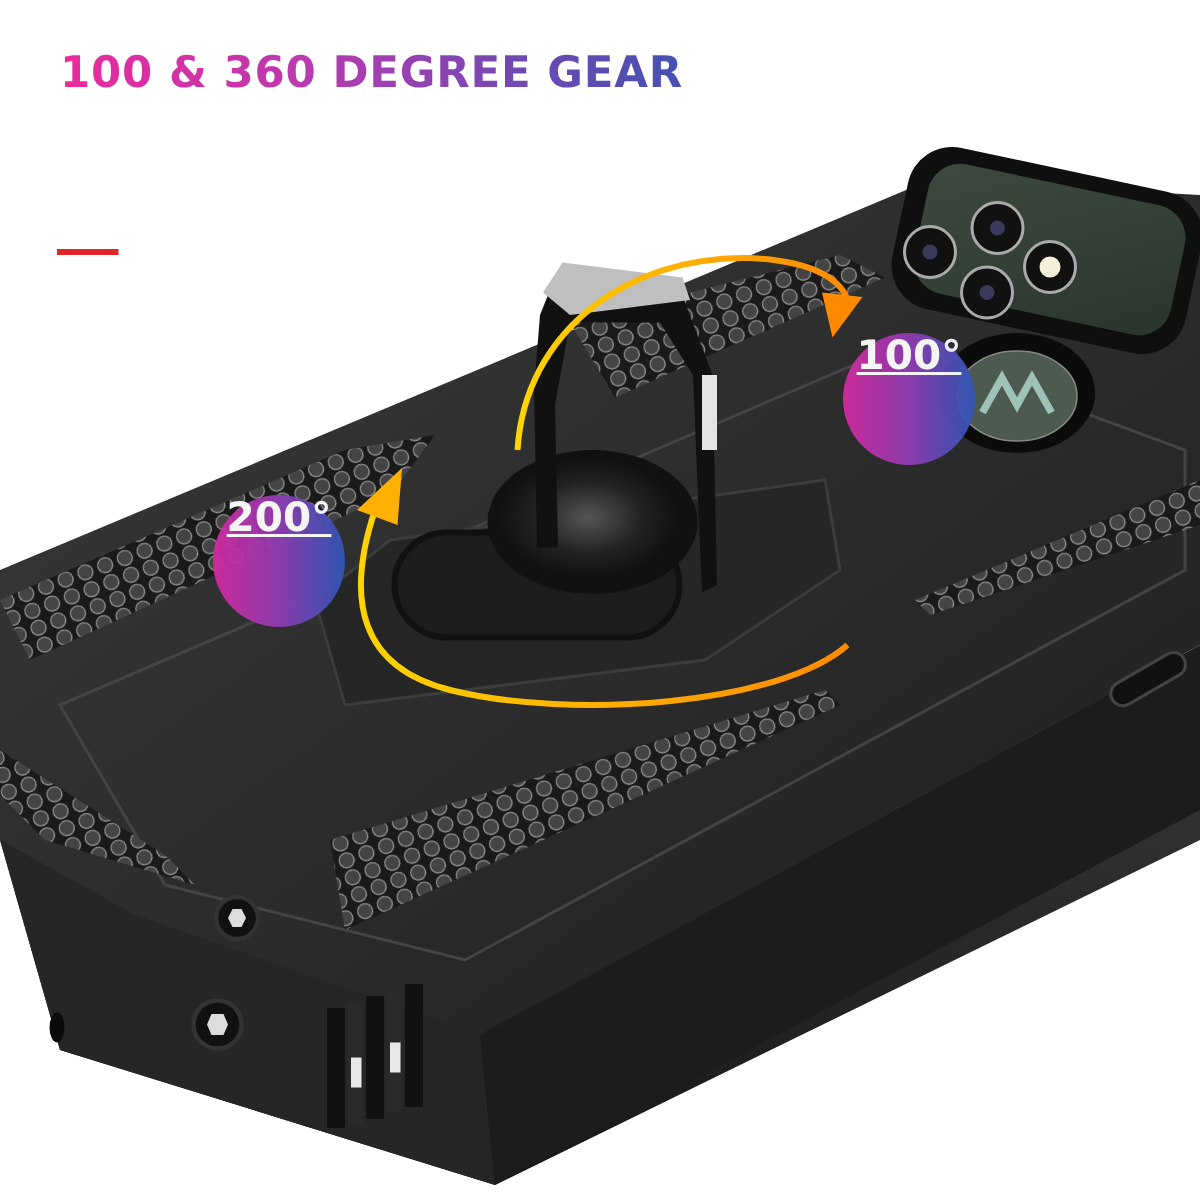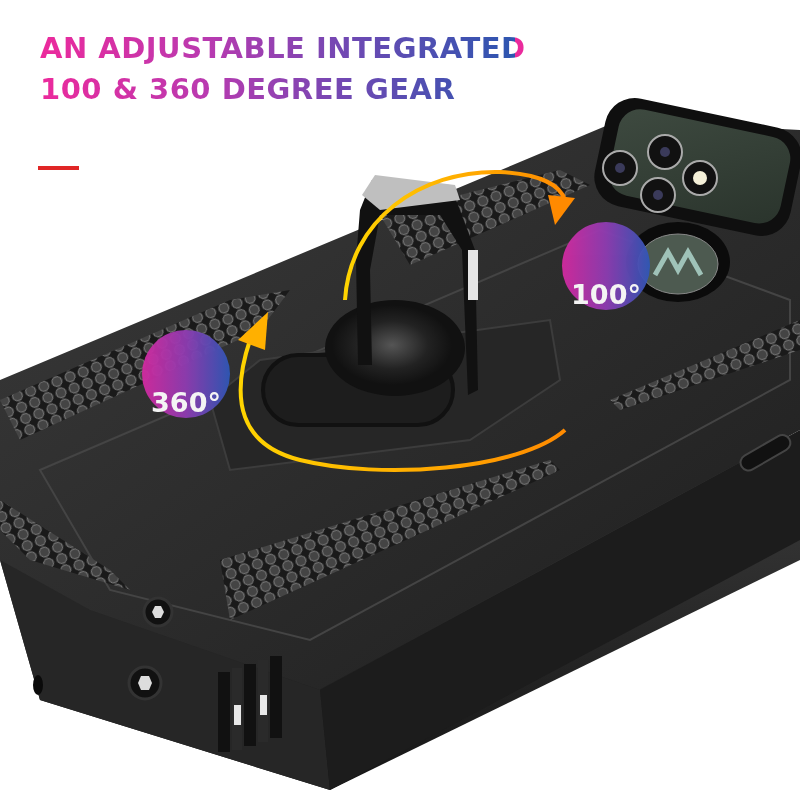--- a/index.html
+++ b/index.html
@@ -9,24 +9,25 @@
     font-family: "DejaVu Sans", sans-serif; font-weight: bold; font-size: 29px; line-height: 41px; letter-spacing: 0.5px;
     background: linear-gradient(90deg, #ec2a9c 0%, #b93ab0 35%, #6f49b3 65%, #2d56b0 100%);
     -webkit-background-clip: text; background-clip: text; color: transparent; white-space: nowrap;
   }
   .line-0 { background-size: 475px 100%; }
   .line-1 { background-size: 475px 100%; }
   .line-2 { background-size: 475px 100%; }
   .accent-bar { position: absolute; left: 38px; top: 166px; width: 41px; height: 4px; background: #e02626; z-index: 5; }
   .scene { position: absolute; left: 0; top: 0; width: 800px; height: 800px; z-index: 1; }
   .badge {
-    position: absolute; border-radius: 50%; display: flex; align-items: flex-end; justify-content: center;
+    position: absolute; border-radius: 50%; display: flex; align-items: flex-start; justify-content: center;
     color: #ffffff; font-family: "DejaVu Sans", sans-serif; font-weight: bold; z-index: 6;
     background: linear-gradient(90deg, #d42aa0 0%, #8f3cb2 50%, #2f57b7 100%);
     opacity: 0.95;
+    text-decoration: underline;
   }
   .badge-100 { left: 562px; top: 222px; width: 88px; height: 88px; font-size: 27px; }
   .badge-360 { left: 142px; top: 330px; width: 88px; height: 88px; font-size: 27px; }
 </style>
 </head>
 <body>
 
 <svg class="scene" width="800" height="800" viewBox="0 0 800 800" xmlns="http://www.w3.org/2000/svg">
   <defs>
     <linearGradient id="caseBody" x1="0" y1="0" x2="1" y2="1">
@@ -125,24 +126,23 @@
     <g>
       <path d="M345 300 C 350 220, 420 170, 500 172 C 540 174, 560 185, 565 200" fill="none" stroke="url(#arrowGrad)" stroke-width="4"></path>
       <polygon points="548,195 575,198 555,225" fill="#ff8a00"></polygon>
       <path d="M565 430 C 520 470, 380 480, 300 460 C 240 445, 230 400, 250 340" fill="none" stroke="url(#arrowGrad)" stroke-width="4"></path>
       <polygon points="238,340 268,312 265,350" fill="#ffb000"></polygon>
     </g>
   </g>
 </svg>
 
 <div class="headline">
-  <div class="headline-line line-0">AN ADJUSTABLE INTEGRATED</div>
   <div class="headline-line line-1">100 &amp; 360 DEGREE GEAR</div>
 </div>
 
 <div class="accent-bar"></div>
 
 <div class="badge badge-100">
   <span>100°</span>
 </div>
 <div class="badge badge-360">
-  <span>360°</span>
+  <span>200°</span>
 </div>
 
 </body></html>

